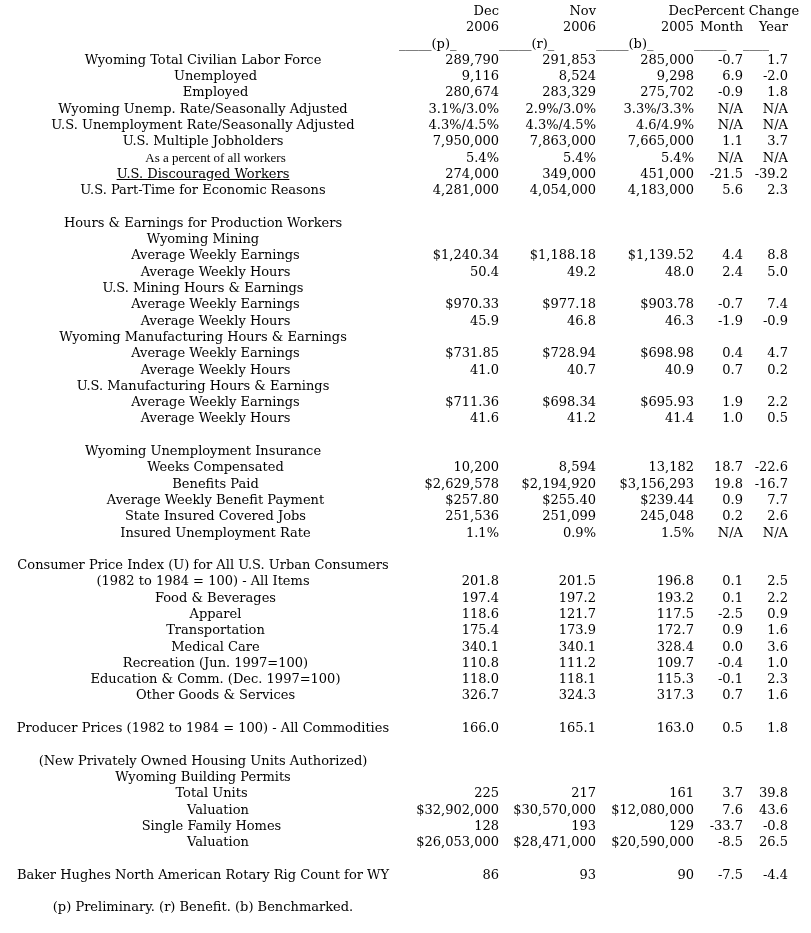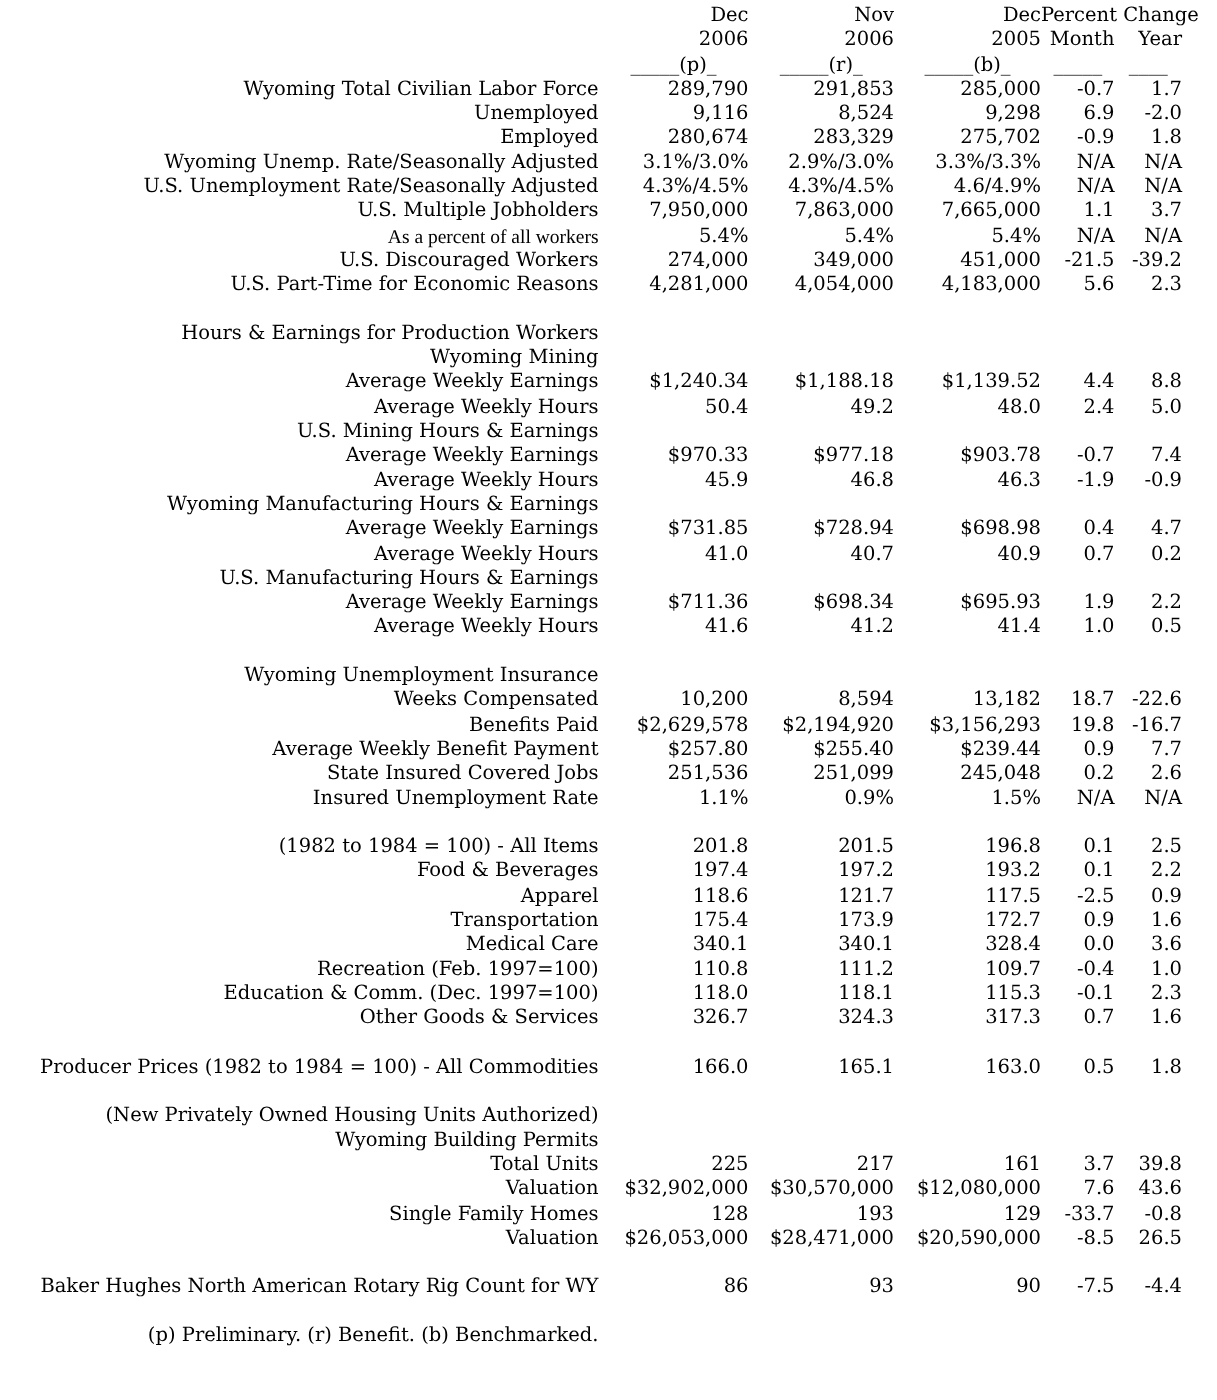--- a/index.html
+++ b/index.html
@@ -24,24 +24,24 @@
   }
   table.report td {
     padding: 0;
     height: 16.3px;
     line-height: 16.3px;
     white-space: nowrap;
     overflow: visible;
     vertical-align: bottom;
     font-weight: normal;
   }
-  td.lbl  { text-align: right; }
+  td.lbl  { text-align: center; }
   td.num  { text-align: right; }
   td.hdrc { text-align: right; padding-right: 6px; }
-  td.rule { text-align: center; }
+  td.rule { text-align: left; }
   td.pcthdr { text-align: left; }
   td.spacer { height: 16.3px; }
 </style>
 </head>
 <body>
 
 <table class="report">
   <colgroup>
     <col style="width:392px">
     <col style="width:100px">
@@ -126,21 +126,21 @@
       </tr>
       <tr>
         <td class="lbl" style="padding-left: 25px; font-family: Liberation Serif, serif;">As a percent of all workers</td>
         <td class="num">5.4%</td>
         <td class="num">5.4%</td>
         <td class="num">5.4%</td>
         <td class="num">N/A</td>
         <td class="num">N/A</td>
       </tr>
       <tr>
-        <td class="lbl" style="padding-left: 0px;">U.S. Discouraged Workers</td>
+        <td class="lbl" style="padding-left: 0px; text-decoration: underline;">U.S. Discouraged Workers</td>
         <td class="num">274,000</td>
         <td class="num">349,000</td>
         <td class="num">451,000</td>
         <td class="num">-21.5</td>
         <td class="num">-39.2</td>
       </tr>
       <tr>
         <td class="lbl" style="padding-left: 0px;">U.S. Part-Time for Economic Reasons</td>
         <td class="num">4,281,000</td>
         <td class="num">4,054,000</td>
@@ -303,20 +303,28 @@
         <td class="num">1.1%</td>
         <td class="num">0.9%</td>
         <td class="num">1.5%</td>
         <td class="num">N/A</td>
         <td class="num">N/A</td>
       </tr>
       <tr>
         <td colspan="6" class="spacer"></td>
       </tr>
       <tr>
+        <td class="lbl" style="padding-left: 0px;">Consumer Price Index (U) for All U.S. Urban Consumers</td>
+        <td class="num"></td>
+        <td class="num"></td>
+        <td class="num"></td>
+        <td class="num"></td>
+        <td class="num"></td>
+      </tr>
+      <tr>
         <td class="lbl" style="padding-left: 0px;">(1982 to 1984 = 100) - All Items</td>
         <td class="num">201.8</td>
         <td class="num">201.5</td>
         <td class="num">196.8</td>
         <td class="num">0.1</td>
         <td class="num">2.5</td>
       </tr>
       <tr>
         <td class="lbl" style="padding-left: 25px;">Food &amp; Beverages</td>
         <td class="num">197.4</td>
@@ -343,21 +351,21 @@
       </tr>
       <tr>
         <td class="lbl" style="padding-left: 25px;">Medical Care</td>
         <td class="num">340.1</td>
         <td class="num">340.1</td>
         <td class="num">328.4</td>
         <td class="num">0.0</td>
         <td class="num">3.6</td>
       </tr>
       <tr>
-        <td class="lbl" style="padding-left: 25px;">Recreation (Feb. 1997=100)</td>
+        <td class="lbl" style="padding-left: 25px;">Recreation (Jun. 1997=100)</td>
         <td class="num">110.8</td>
         <td class="num">111.2</td>
         <td class="num">109.7</td>
         <td class="num">-0.4</td>
         <td class="num">1.0</td>
       </tr>
       <tr>
         <td class="lbl" style="padding-left: 25px;">Education &amp; Comm. (Dec. 1997=100)</td>
         <td class="num">118.0</td>
         <td class="num">118.1</td>

